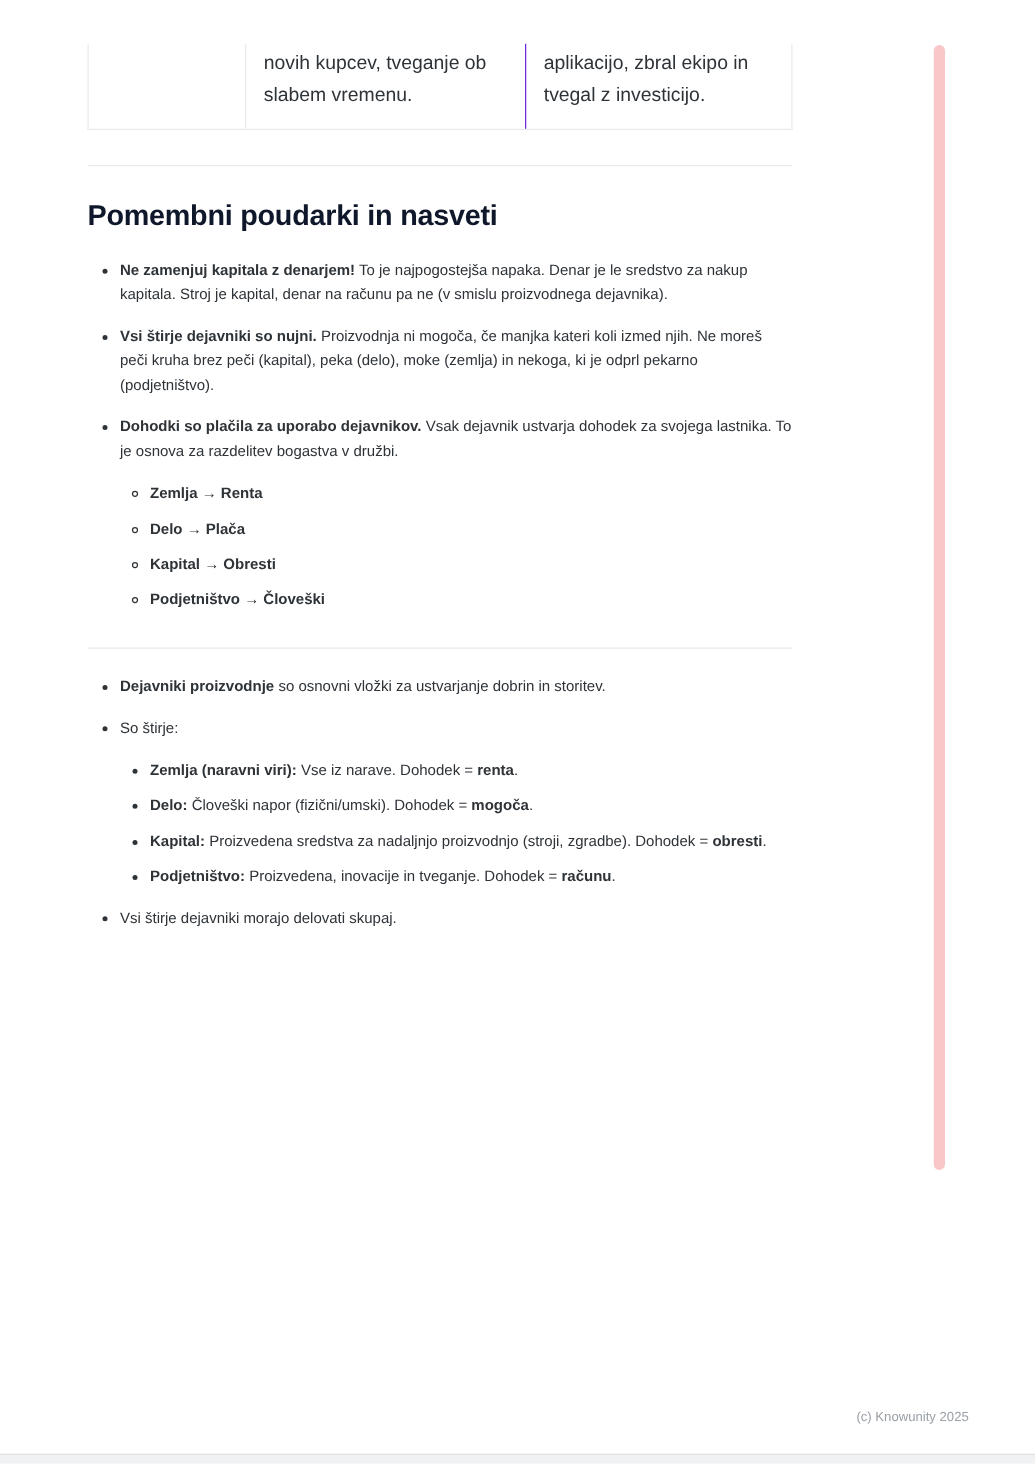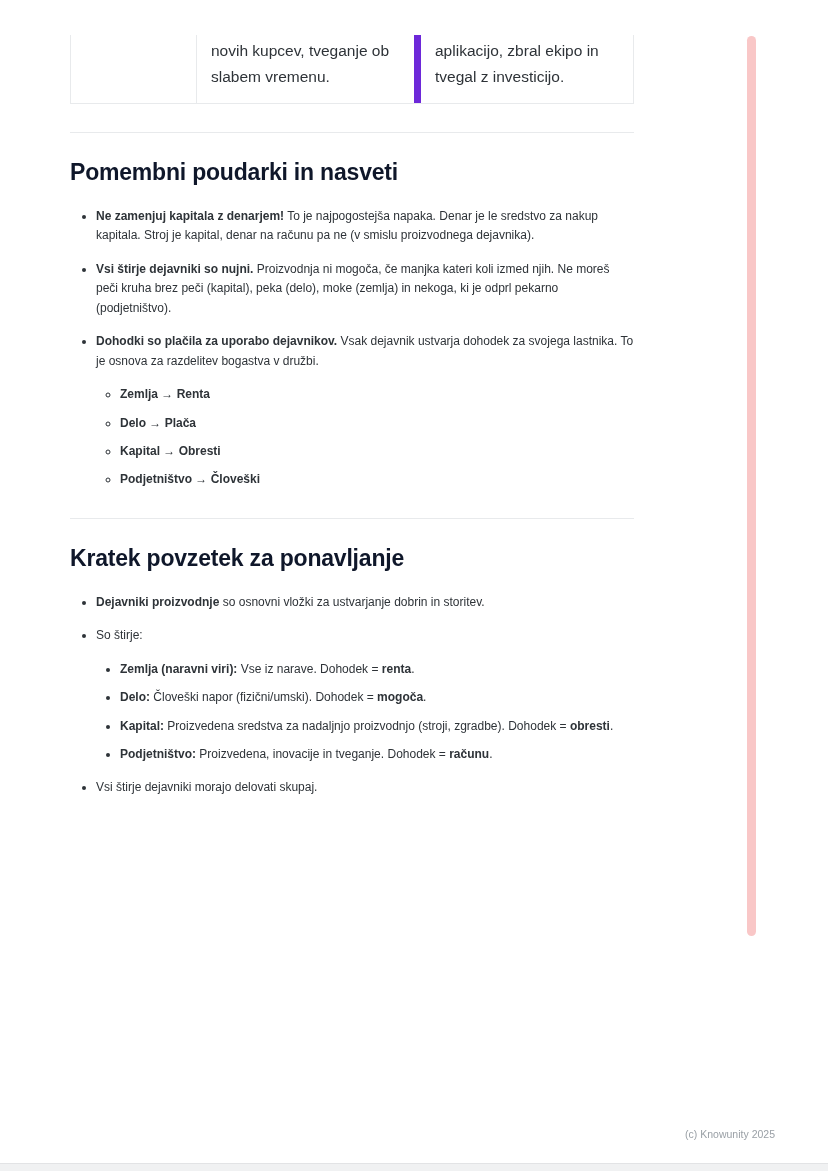--- a/index.html
+++ b/index.html
@@ -23,21 +23,21 @@
   .tablefrag {
     display: flex;
     margin-top: 35px;
     border: 1px solid #e8eaec;
     border-top: none;
     font-size: 15.5px;
     line-height: 26px;
   }
   .cell { box-sizing: border-box; padding: 3px 14px 13px; }
   .c0 { width: 126px; border-right: 1px solid #e8eaec; padding: 0; }
-  .c1 { width: 224px; border-right: 7px solid #6d28d9; }
+  .c1 { width: 224px; border-right: 1px solid #6d28d9; }
   .c2 { flex: 1; }
 
   hr.divider {
     border: none;
     border-top: 1px solid #e8eaec;
     margin: 28px 0 0;
   }
 
   h2.sec {
     font-size: 23px;
@@ -118,21 +118,20 @@
           <li><span>Zemlja → Renta</span></li>
           <li><span>Delo → Plača</span></li>
           <li><span>Kapital → Obresti</span></li>
           <li><span>Podjetništvo → Človeški</span></li>
         </ul>
       </li>
     </ul>
 
     <hr class="divider">
 
-    <h2 class="sec">Kratek povzetek za ponavljanje</h2>
 
     <ul class="l1">
       <li><span class="b">Dejavniki proizvodnje</span><span> so osnovni vložki za ustvarjanje dobrin in storitev.</span></li>
       <li>
         <span>So štirje:</span>
         <ul class="l2 disc">
           <li><span class="b">Zemlja (naravni viri):</span><span> Vse iz narave. Dohodek = </span><span class="b">renta</span><span>.</span></li>
           <li><span class="b">Delo:</span><span> Človeški napor (fizični/umski). Dohodek = </span><span class="b">mogoča</span><span>.</span></li>
           <li><span class="b">Kapital:</span><span> Proizvedena sredstva za nadaljnjo proizvodnjo (stroji, zgradbe). Dohodek = </span><span class="b">obresti</span><span>.</span></li>
           <li><span class="b">Podjetništvo:</span><span> Proizvedena, inovacije in tveganje. Dohodek = </span><span class="b">računu</span><span>.</span></li>

